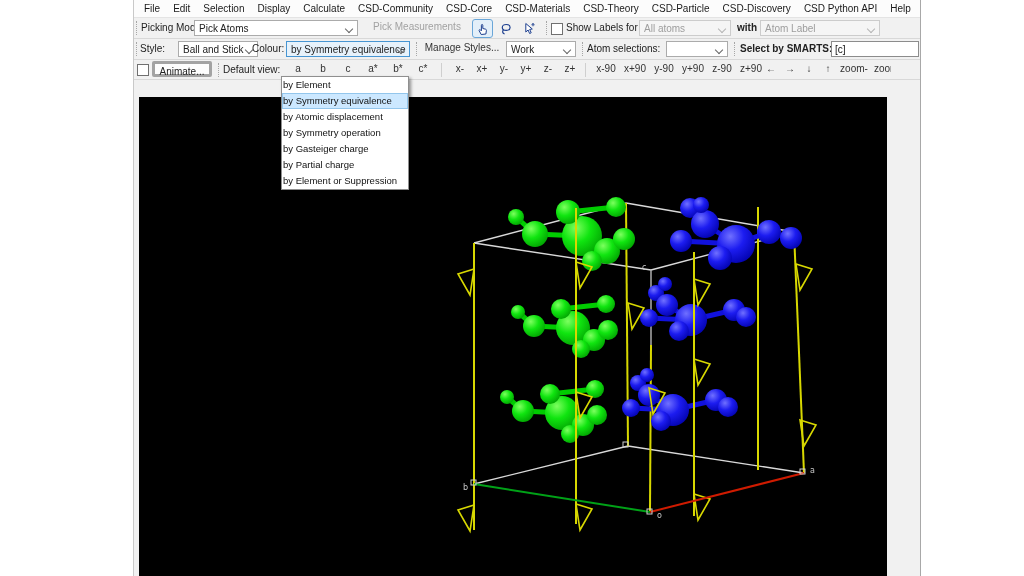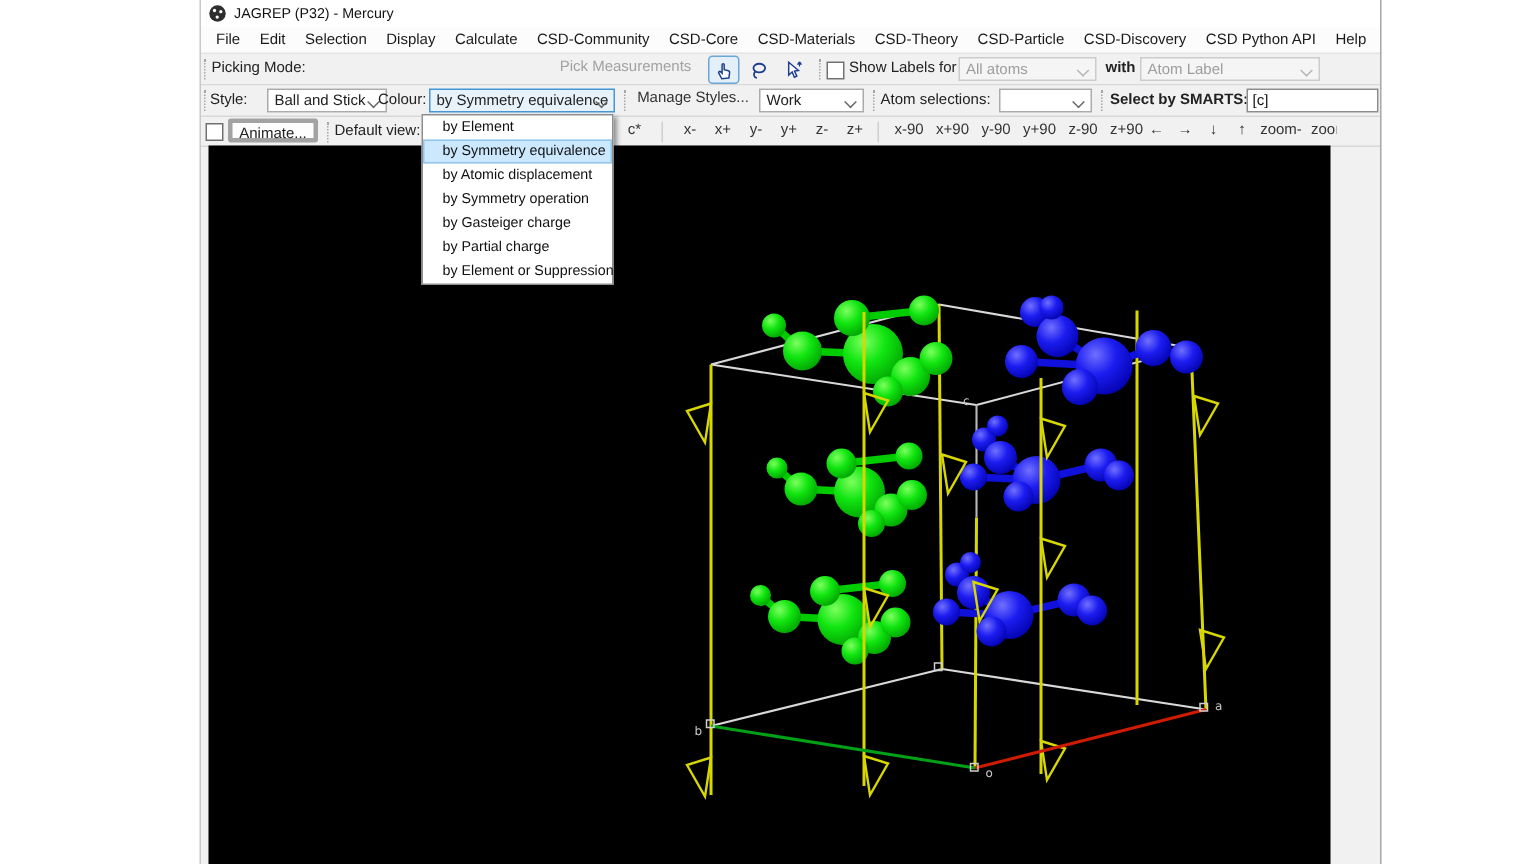--- a/index.html
+++ b/index.html
@@ -31,59 +31,53 @@
            display:flex;align-items:center;justify-content:center;box-sizing:border-box;}
   .iconbtn.selected{border-color:#6aa6d8;background:#e3eff9;}
   .checkbox{position:absolute;width:10px;height:10px;background:#fff;border:1px solid #707070;box-sizing:content-box;}
   .handle{position:absolute;width:0;height:14px;top:3px;border-left:1px dotted #a6a6a6;}
   .sep{position:absolute;width:0;height:14px;top:3px;border-left:1px solid #cfcfcf;}
   .smarts-input{position:absolute;background:#fff;border:1px solid #8c8c8c;font-size:10px;line-height:14px;
            height:16px;top:2px;padding:0 3px;box-sizing:border-box;font-family:"Liberation Sans",sans-serif;color:#111;}
   .viewport{position:absolute;left:5px;top:97px;width:748px;height:479px;background:#000;}
   .menu-popup{position:absolute;left:281px;top:76px;width:128px;background:#fff;border:1px solid #8f8f8f;
            box-shadow:2px 2px 3px rgba(0,0,0,.4);z-index:50;box-sizing:border-box;}
-  .menu-popup .mi{font-size:9.5px;line-height:12px;padding:1px 12px;color:#111;border:1px solid transparent;white-space:nowrap;}
+  .menu-popup .mi{font-size:9.5px;line-height:12px;padding:1px 0;color:#111;border:1px solid transparent;white-space:nowrap;}
   .menu-popup .mi.hl{background:#cce8ff;border-color:#93c6ec;}
   .clip{overflow:hidden;}
 </style>
 </head>
 <body>
 
 <div class="canvas">
   <div class="app">
 
-    <div class="titlebar">
-      <svg width="12" height="12" viewBox="0 0 12 12">
-        <circle cx="6" cy="6" r="5.5" fill="#2e2e2e"></circle>
-        <circle cx="4" cy="4" r="1.1" fill="#fff"></circle>
-          <circle cx="8.2" cy="4.8" r="1.1" fill="#fff"></circle>
-        <circle cx="5.8" cy="8.4" r="1.1" fill="#fff"></circle>
-      </svg>
-      <span class="title-text">JAGREP (P32) - Mercury</span>
-    </div>
 
     <div class="menubar" id="menubar">
         <span class="menu-item">File</span>
         <span class="menu-item">Edit</span>
         <span class="menu-item">Selection</span>
         <span class="menu-item">Display</span>
         <span class="menu-item">Calculate</span>
         <span class="menu-item">CSD-Community</span>
         <span class="menu-item">CSD-Core</span>
         <span class="menu-item">CSD-Materials</span>
         <span class="menu-item">CSD-Theory</span>
         <span class="menu-item">CSD-Particle</span>
         <span class="menu-item">CSD-Discovery</span>
         <span class="menu-item">CSD Python API</span>
         <span class="menu-item">Help</span>
       </div>
 
     <div class="toolbar row1">
       <span class="handle" style="left:2px"></span>
       <span class="tlabel" style="left:7px">Picking Mode:</span>
+      <div class="combo" style="left:60px;width:164px">
+        <span>Pick Atoms</span><span class="chev"></span>
+      </div>
       <span class="flatbtn disabled" style="left:233px;width:100px">Pick Measurements</span>
       <div class="iconbtn selected" style="left:338px">
         <svg width="14" height="14" viewBox="0 0 14 14">
           <path d="M5.2,12.5 L3.2,8.8 c-.5-.9 .6-1.6 1.3-.9 l.9,.9 V3.2 c0-1 1.4-1 1.4,0 V6.5 l2.8,.7 c.6,.2 .9,.6 .8,1.2 l-.5,3.6 z" fill="#fff" stroke="#1d3f8f" stroke-width="1"></path>
         </svg>
       </div>
       <div class="iconbtn" style="left:361px">
         <svg width="14" height="14" viewBox="0 0 14 14">
           <ellipse cx="7.2" cy="5.4" rx="3.9" ry="2.9" fill="none" stroke="#1d3f8f" stroke-width="1.2"></ellipse>
           <path d="M4.6,7.6 C3,9.3 3.4,11.4 5.6,12" fill="none" stroke="#1d3f8f" stroke-width="1.2"></path>

